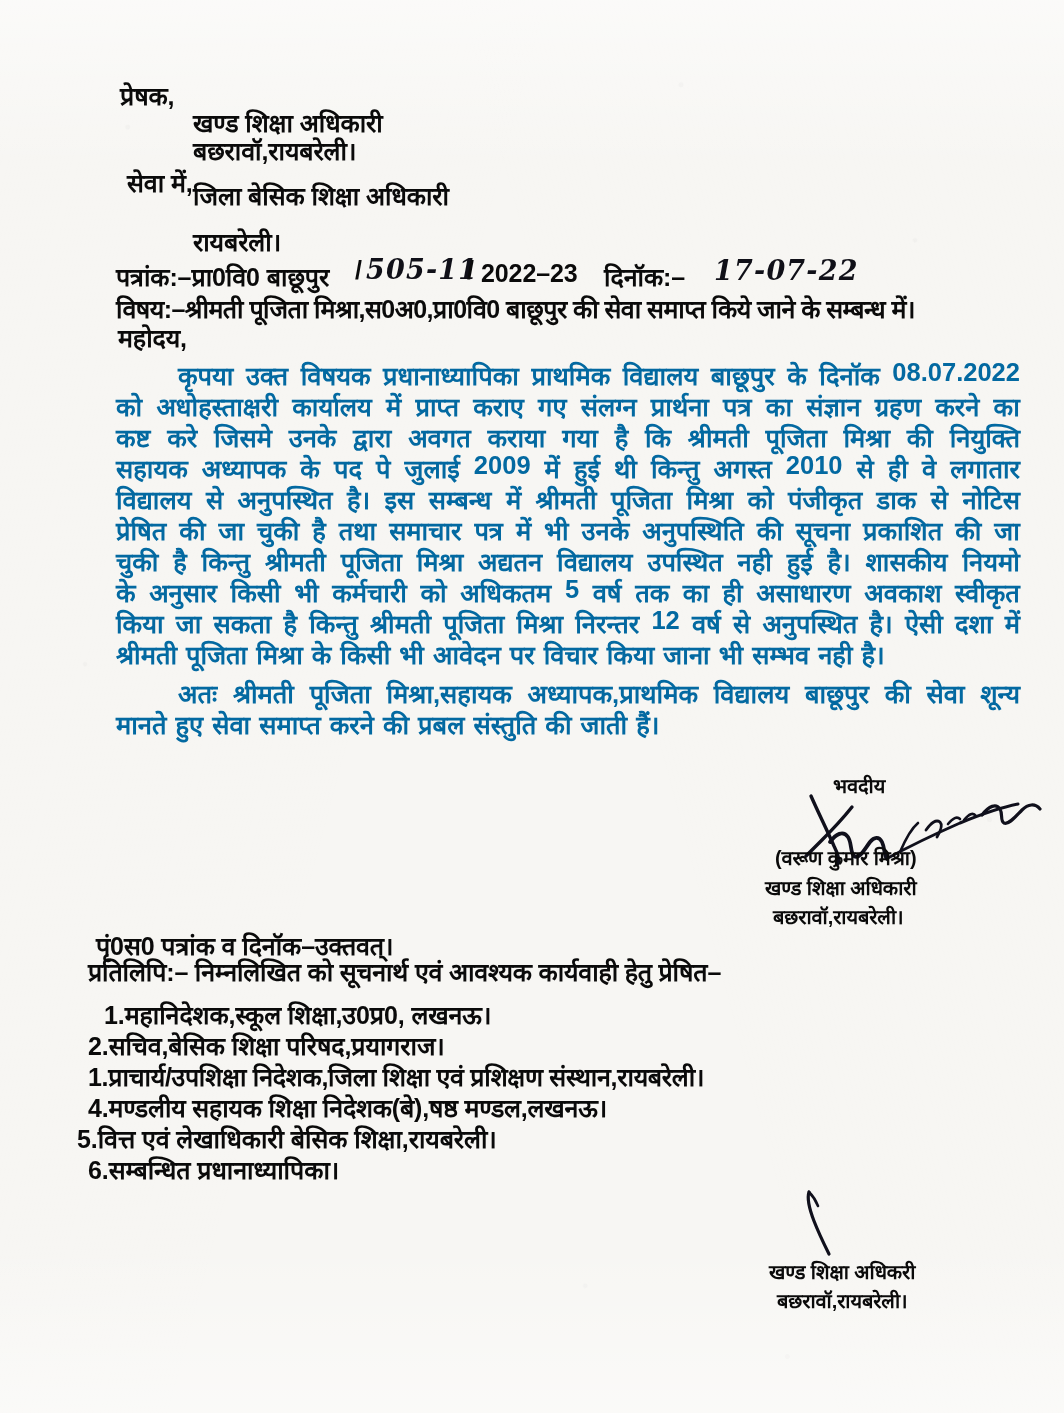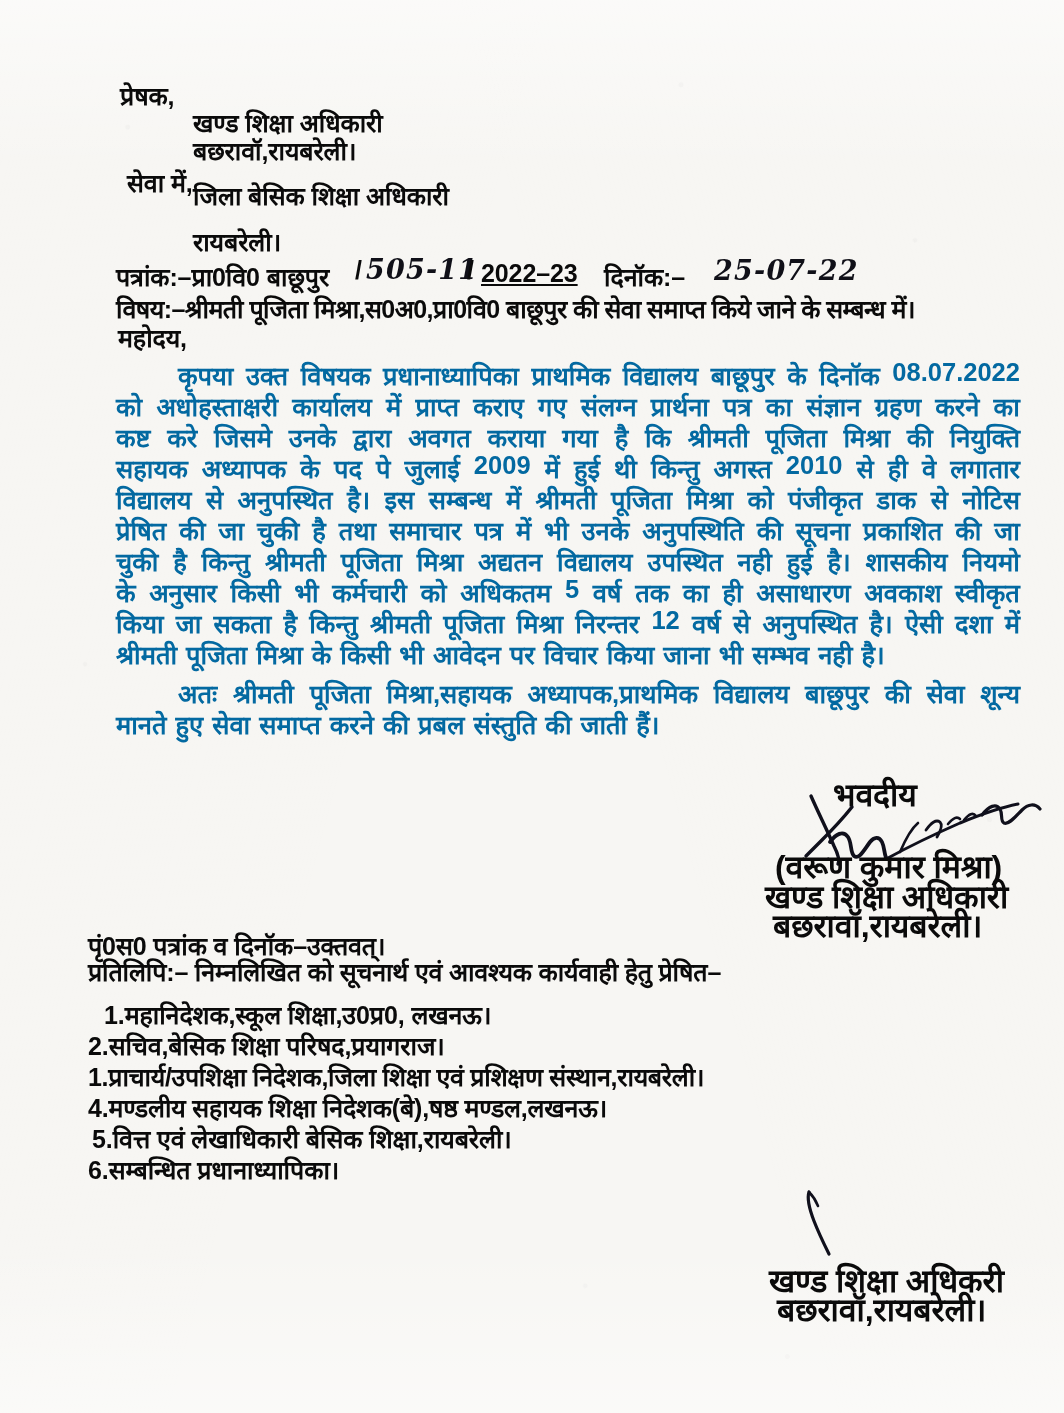--- a/index.html
+++ b/index.html
@@ -57,21 +57,21 @@
   
   .ln {
     position: absolute;
     white-space: pre;
     font-weight: 700;
     letter-spacing: -0.1px;
     color: #0a0a0a;
   }
   .sz-hdr   { font-size: 25px; }
   .sz-list  { font-size: 25px; }
-  .sz-sign  { font-size: 32px; }
+  .sz-sign  { font-size: 20px; }
 
   
   .just {
     position: absolute;
     display: flex;
     justify-content: space-between;
     font-weight: 700;
     font-size: 25.5px;
     color: #0369a1;
     white-space: pre;
@@ -108,23 +108,23 @@
     <div class="ln sz-hdr" style="left:193px; top:133px;">बछरावॉ,रायबरेली।</div>
 
     <div class="ln sz-hdr" style="left:127px; top:165px;">सेवा में,</div>
     <div class="ln sz-hdr" style="left:193px; top:178px;">जिला बेसिक शिक्षा अधिकारी</div>
     <div class="ln sz-hdr" style="left:193px; top:224px;">रायबरेली।</div>
 
     <div class="ln sz-hdr" style="left:116px; top:259px;text-align:right;">पत्रांक:–प्रा0वि0 बाछूपुर</div>
     <div class="ln sz-hdr" style="left:355px; top:256px;">/</div>
     <div class="ln hand" style="left:366px; top:254px; font-size:27px;">505-11</div>
     <div class="ln sz-hdr" style="left:467px; top:256px;">/</div>
-    <div class="ln sz-hdr" style="left:481px; top:259px;text-decoration:underline;">2022–23</div>
+    <div class="ln sz-hdr" style="left:481px; top:259px;">2022–23</div>
     <div class="ln sz-hdr" style="left:604px; top:259px;">दिनॉक:–</div>
-    <div class="ln hand" style="left:714px; top:255px; font-size:27px;">25-07-22</div>
+    <div class="ln hand" style="left:714px; top:255px; font-size:27px;">17-07-22</div>
 
     <div class="ln sz-hdr" style="left:116px; top:291px; letter-spacing:-0.55px;">विषय:–श्रीमती पूजिता मिश्रा,स0अ0,प्रा0वि0 बाछूपुर की सेवा समाप्त किये जाने के सम्बन्ध में।</div>
 
     <div class="ln sz-hdr" style="left:118px; top:320px;">महोदय,</div>
 
     <div class="just" id="p1l0" style="left:178px; top:358px; width:842px;"><span>कृपया</span><span>उक्त</span><span>विषयक</span><span>प्रधानाध्यापिका</span><span>प्राथमिक</span><span>विद्यालय</span><span>बाछूपुर</span><span>के</span><span>दिनॉक</span><span>08.07.2022</span></div>
     <div class="just" id="p1l1" style="left:116px; top:389px; width:904px;"><span>को</span><span>अधोहस्ताक्षरी</span><span>कार्यालय</span><span>में</span><span>प्राप्त</span><span>कराए</span><span>गए</span><span>संलग्न</span><span>प्रार्थना</span><span>पत्र</span><span>का</span><span>संज्ञान</span><span>ग्रहण</span><span>करने</span><span>का</span></div>
     <div class="just" id="p1l2" style="left:116px; top:420px; width:904px;"><span>कष्ट</span><span>करे</span><span>जिसमे</span><span>उनके</span><span>द्वारा</span><span>अवगत</span><span>कराया</span><span>गया</span><span>है</span><span>कि</span><span>श्रीमती</span><span>पूजिता</span><span>मिश्रा</span><span>की</span><span>नियुक्ति</span></div>
     <div class="just" id="p1l3" style="left:116px; top:451px; width:904px;"><span>सहायक</span><span>अध्यापक</span><span>के</span><span>पद</span><span>पे</span><span>जुलाई</span><span>2009</span><span>में</span><span>हुई</span><span>थी</span><span>किन्तु</span><span>अगस्त</span><span>2010</span><span>से</span><span>ही</span><span>वे</span><span>लगातार</span></div>
     <div class="just" id="p1l4" style="left:116px; top:482px; width:904px;"><span>विद्यालय</span><span>से</span><span>अनुपस्थित</span><span>है।</span><span>इस</span><span>सम्बन्ध</span><span>में</span><span>श्रीमती</span><span>पूजिता</span><span>मिश्रा</span><span>को</span><span>पंजीकृत</span><span>डाक</span><span>से</span><span>नोटिस</span></div>
@@ -152,28 +152,28 @@
         <path d="M204 30 C209 24, 213 22, 216 26" stroke-width="2.6"></path>
         <path d="M222 25 C229 16, 236 13, 240 19 C243 24, 240 31, 244 33 C249 35, 256 26, 262 20
                  C268 14, 275 13, 280 19" stroke-width="3.2"></path>
       </g>
     </svg>
 
     <div class="ln sz-sign" style="left:775px; top:844px;">(वरूण कुमार मिश्रा)</div>
     <div class="ln sz-sign" style="left:765px; top:874px;">खण्ड शिक्षा अधिकारी</div>
     <div class="ln sz-sign" style="left:773px; top:903px;">बछरावॉ,रायबरेली।</div>
 
-    <div class="ln sz-list" style="left:88px; top:928px;">पृं0स0 पत्रांक व दिनॉक–उक्तवत्।</div>
+    <div class="ln sz-list" style="left:96px; top:928px;">पृं0स0 पत्रांक व दिनॉक–उक्तवत्।</div>
     <div class="ln sz-list" style="left:88px; top:954px; letter-spacing:-0.2px;">प्रतिलिपि:– निम्नलिखित को सूचनार्थ एवं आवश्यक कार्यवाही हेतु प्रेषित–</div>
 
     <div class="ln sz-list" style="left:104px; top:997px;">1.महानिदेशक,स्कूल शिक्षा,उ0प्र0, लखनऊ।</div>
     <div class="ln sz-list" style="left:88px; top:1028px;">2.सचिव,बेसिक शिक्षा परिषद,प्रयागराज।</div>
     <div class="ln sz-list" style="left:88px; top:1059px; letter-spacing:-0.3px;">1.प्राचार्य/उपशिक्षा निदेशक,जिला शिक्षा एवं प्रशिक्षण संस्थान,रायबरेली।</div>
     <div class="ln sz-list" style="left:88px; top:1090px; letter-spacing:-0.2px;">4.मण्डलीय सहायक शिक्षा निदेशक(बे),षष्ठ मण्डल,लखनऊ।</div>
-    <div class="ln sz-list" style="left:92px; top:1121px;">5.वित्त एवं लेखाधिकारी बेसिक शिक्षा,रायबरेली।</div>
+    <div class="ln sz-list" style="left:77px; top:1121px;">5.वित्त एवं लेखाधिकारी बेसिक शिक्षा,रायबरेली।</div>
     <div class="ln sz-list" style="left:88px; top:1152px;">6.सम्बन्धित प्रधानाध्यापिका।</div>
 
     <svg class="bottom-stroke" style="left:795px; top:1188px;" width="70" height="80" viewBox="0 0 70 80">
       <path d="M14 4 C12 10, 14 20, 19 33 C24 46, 30 58, 34 66" fill="none" stroke="#10101c" stroke-width="3.2" stroke-linecap="round"></path>
       <path d="M14 4 C18 8, 21 13, 23 18" fill="none" stroke="#10101c" stroke-width="2.6" stroke-linecap="round"></path>
     </svg>
 
     <div class="ln sz-sign" style="left:769px; top:1258px;">खण्ड शिक्षा अधिकरी</div>
     <div class="ln sz-sign" style="left:777px; top:1287px;">बछरावॉ,रायबरेली।</div>
 

